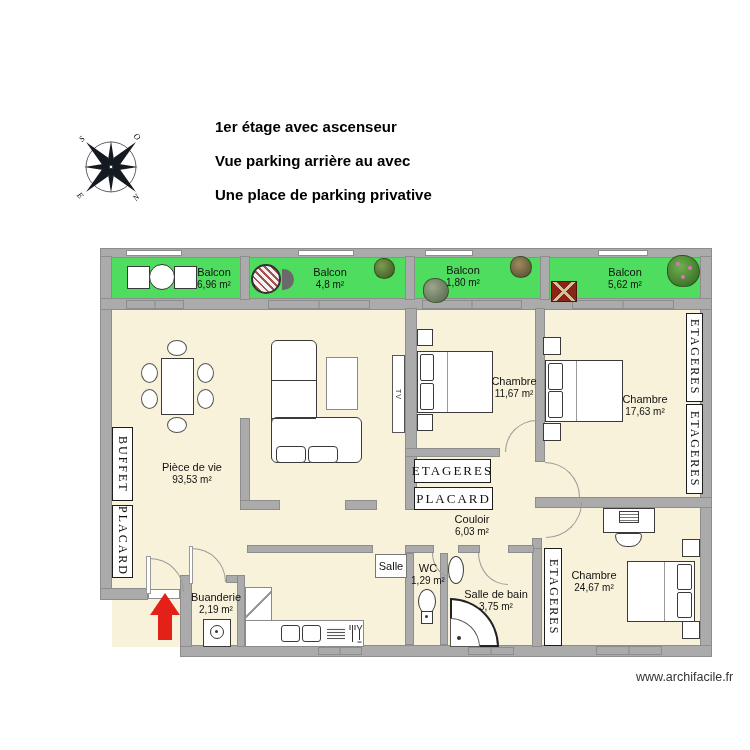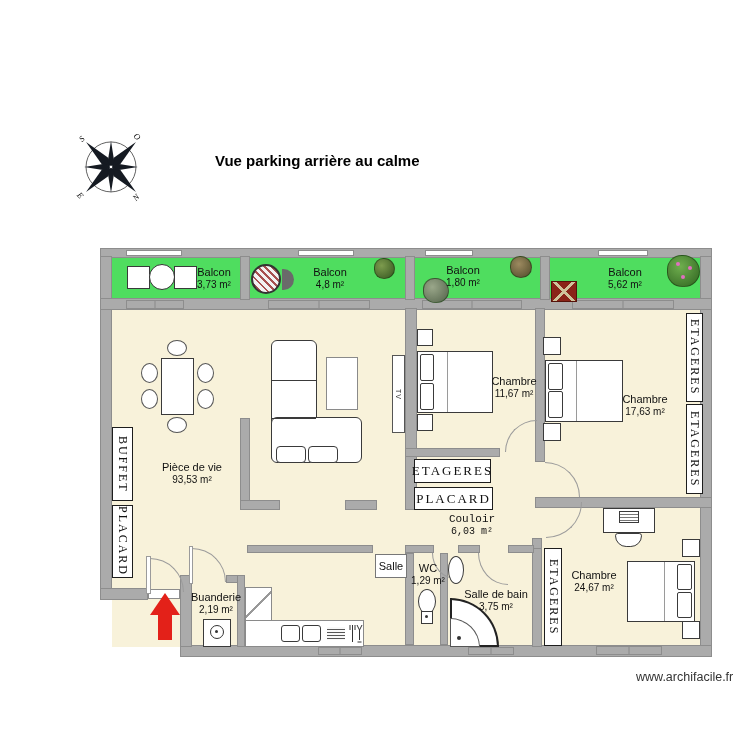--- a/index.html
+++ b/index.html
@@ -65,21 +65,23 @@
       <polygon points="40,71 36.5,49 40,43 43.5,49" fill="#151a22"></polygon>
       <polygon points="69,43 47,39.5 40,43 47,46.5" fill="#151a22"></polygon>
       <polygon points="11,43 33,39.5 40,43 33,46.5" fill="#151a22"></polygon>
       <circle cx="40" cy="43" r="2" fill="#fff" stroke="#151a22" stroke-width="1"></circle>
       <text x="6" y="15" font-family="Liberation Serif,serif" font-style="italic" font-size="9" transform="rotate(-45 9 12)">S</text>
       <text x="65" y="13" font-family="Liberation Serif,serif" font-style="italic" font-size="9" transform="rotate(45 68 10)">O</text>
       <text x="4" y="77" font-family="Liberation Serif,serif" font-style="italic" font-size="9" transform="rotate(45 7 74)">E</text>
       <text x="64" y="79" font-family="Liberation Serif,serif" font-style="italic" font-size="9" transform="rotate(-45 67 76)">N</text>
     </svg>
   </div>
-  <div class="hline" style="top:152px;">Vue parking arrière au calme</div>
+  <div class="hline" style="top:118px;">1er étage avec ascenseur</div>
+  <div class="hline" style="top:152px;">Vue parking arrière au avec</div>
+  <div class="hline" style="top:186px;">Une place de parking privative</div>
 
   <div class="abs cream" style="left:112px;top:308px;width:588px;height:339px;z-index:1;"></div>
   <div class="abs green" style="left:112px;top:257px;width:128px;height:42px;z-index:1;"></div>
   <div class="abs green" style="left:250px;top:257px;width:155px;height:42px;z-index:1;"></div>
   <div class="abs green" style="left:415px;top:257px;width:125px;height:42px;z-index:1;"></div>
   <div class="abs green" style="left:550px;top:257px;width:150px;height:42px;z-index:1;"></div>
 
   <div class="abs wall" style="left:100px;top:248px;width:612px;height:10px;"></div>
   <div class="abs wall" style="left:100px;top:256px;width:12px;height:344px;"></div>
   <div class="abs wall" style="left:700px;top:256px;width:12px;height:401px;"></div>
@@ -141,21 +143,21 @@
   <div class="abs plant" style="left:423px;top:278px;width:26px;height:25px;background:radial-gradient(circle at 35% 35%,#9aa78a,#53624a);"></div>
   <div class="abs plant" style="left:510px;top:256px;width:22px;height:22px;background:radial-gradient(circle at 40% 35%,#9d8a60,#4f4a2a);"></div>
   <div class="abs" style="left:551px;top:281px;width:26px;height:21px;background-color:#8a2418;border:1px solid #55120a;z-index:4;background-image:linear-gradient(45deg,transparent 45%,#cfc39b 45% 55%,transparent 55%),linear-gradient(-45deg,transparent 45%,#cfc39b 45% 55%,transparent 55%);"></div>
   <div class="abs plant" style="left:667px;top:255px;width:33px;height:32px;background:radial-gradient(circle at 40% 35%,#6fae4e,#2f6320);"></div>
   <div class="dot" style="left:676px;top:262px;width:4px;height:4px;background:#e070c0;"></div>
   <div class="dot" style="left:688px;top:266px;width:4px;height:4px;background:#e070c0;"></div>
   <div class="dot" style="left:681px;top:275px;width:4px;height:4px;background:#e070c0;"></div>
 
   <div class="rlabel" style="left:214px;top:266px;">
     <div>Balcon</div>
-      <div class="area">3,73 m²</div>
+      <div class="area">6,96 m²</div>
     </div>
   <div class="rlabel" style="left:330px;top:266px;">
     <div>Balcon</div>
       <div class="area">4,8 m²</div>
     </div>
   <div class="rlabel" style="left:463px;top:264px;">
     <div>Balcon</div>
       <div class="area">1,80 m²</div>
     </div>
   <div class="rlabel" style="left:625px;top:266px;">
@@ -208,21 +210,21 @@
   <div class="abs pill" style="left:548px;top:391px;width:15px;height:27px;"></div>
   <div class="abs furn" style="left:543px;top:337px;width:18px;height:18px;"></div>
   <div class="abs furn" style="left:543px;top:423px;width:18px;height:18px;"></div>
   <div class="rlabel" style="left:645px;top:393px;">
     <div>Chambre</div>
       <div class="area">17,63 m²</div>
     </div>
   <div class="abs box-label v" style="left:686px;top:313px;width:17px;height:89px;">ETAGERES</div>
   <div class="abs box-label v" style="left:686px;top:404px;width:17px;height:90px;">ETAGERES</div>
 
-  <div class="rlabel" style="left:472px;top:513px;font-family:Liberation Mono, monospace;">
+  <div class="rlabel" style="left:472px;top:513px;">
     <div>Couloir</div>
       <div class="area">6,03 m²</div>
     </div>
 
   <div class="rlabel" style="left:428px;top:562px;">
     <div>WC</div>
       <div class="area">1,29 m²</div>
     </div>
   <div class="abs furn" style="left:418px;top:589px;width:18px;height:25px;border-radius:50%;"></div>
   <div class="abs furn" style="left:421px;top:611px;width:12px;height:13px;"></div>

